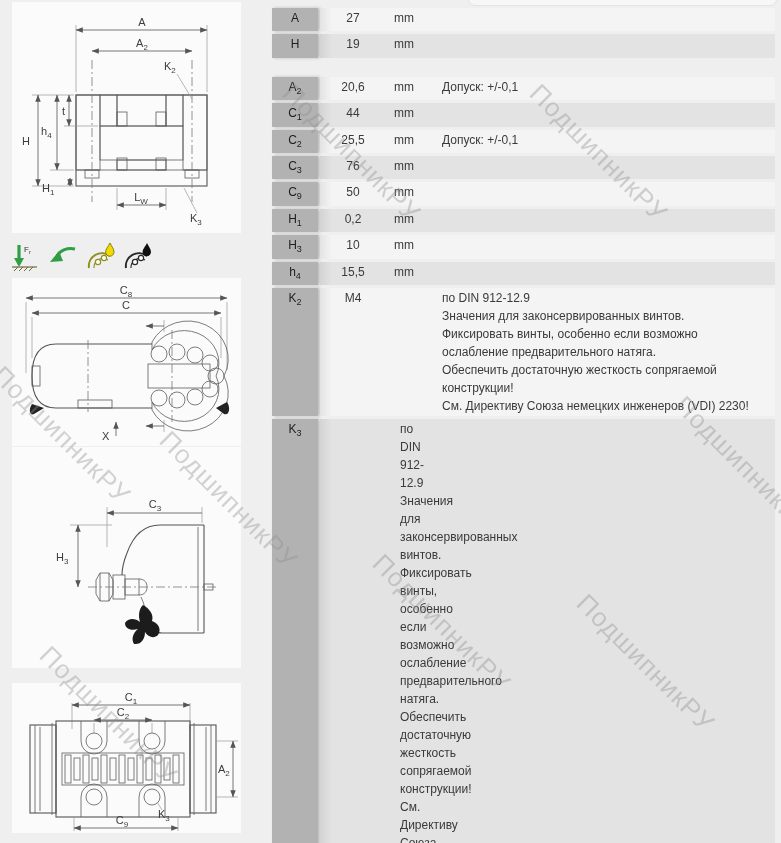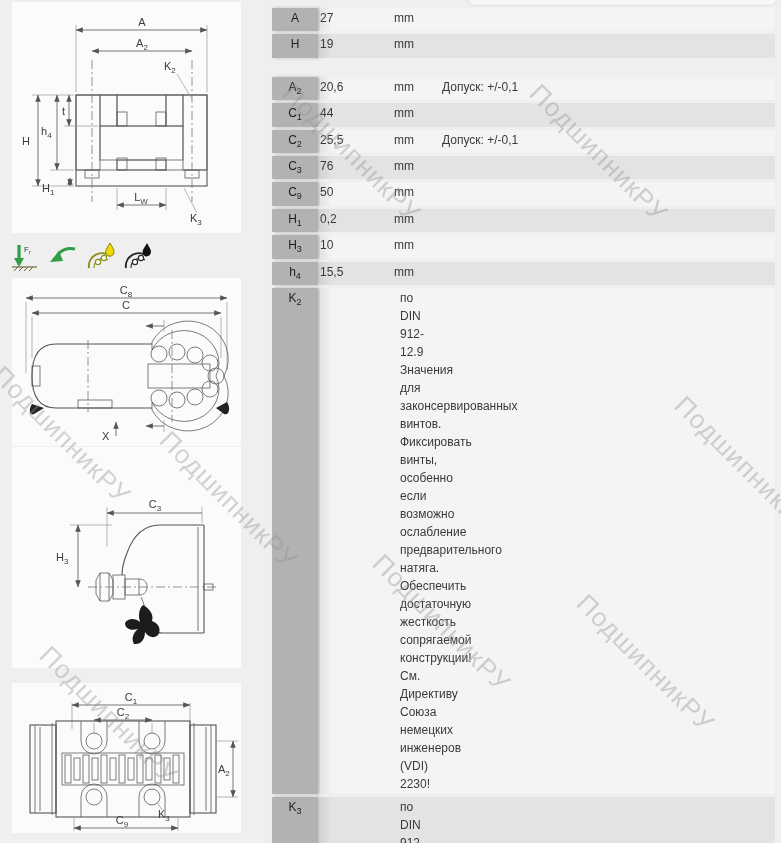--- a/index.html
+++ b/index.html
@@ -35,21 +35,21 @@
   .tsection{margin-bottom:19px}
   .trow{display:flex;margin-bottom:3px;min-height:20px}
   .tlabel{flex:none;width:46px;margin-right:2px;background:#b2b2b2;color:#1e1e1e;
     text-align:center;padding-top:2px;line-height:17px;
     box-shadow:2px 0 3px rgba(0,0,0,.22)}
   .tlabel sub{font-size:9px}
   .tbody{flex:1;display:grid;grid-template-columns:72px 42px 1fr;align-content:start;
     background-image:linear-gradient(to right,rgba(0,0,0,.07),rgba(0,0,0,0) 12px)}
   .light .tbody{background-color:#f4f4f4}
   .dark  .tbody{background-color:#e3e3e3}
-  .tval{text-align:left;padding:1px 6px 1px 0;line-height:18px;white-space:nowrap}
+  .tval{text-align:center;padding:1px 6px 1px 0;line-height:18px;white-space:nowrap}
   .tunit{padding:1px 0 1px 2px;line-height:18px}
   .tdesc{padding:1px 0 1px 8px;line-height:18px;white-space:pre-line}
   .widev .tval{grid-column:1 / 3;text-align:left;padding-left:19px}
 
   
   .wm{position:absolute;font-size:26px;letter-spacing:1px;color:#8f8f8f;opacity:.38;
     transform:rotate(45deg);transform-origin:0 0;white-space:nowrap;pointer-events:none;z-index:5}
   .wm1{left:298px;top:78px}  .wm2{left:545px;top:78px}
   .wm3{left:8px;top:360px}   .wm4{left:690px;top:390px}
   .wm5{left:388px;top:548px} .wm6{left:592px;top:588px}
@@ -386,20 +386,21 @@
     <div class="tlabel"><span class="lb">h</span><sub class="ls">4</sub></div>
     <div class="tbody">
       <div class="tval">15,5</div>
       <div class="tunit">mm</div>
       <div class="tdesc"></div>
     </div>
   </div>
       <div class="trow light">
     <div class="tlabel"><span class="lb">K</span><sub class="ls">2</sub></div>
     <div class="tbody">
+      <div class="tval">M4</div>
       <div class="tunit"></div>
       <div class="tdesc">по DIN 912-12.9
 Значения для законсервированных винтов.
 Фиксировать винты, особенно если возможно
 ослабление предварительного натяга.
 Обеспечить достаточную жесткость сопрягаемой
 конструкции!
 См. Директиву Союза немецких инженеров (VDI) 2230!</div>
     </div>
   </div>

